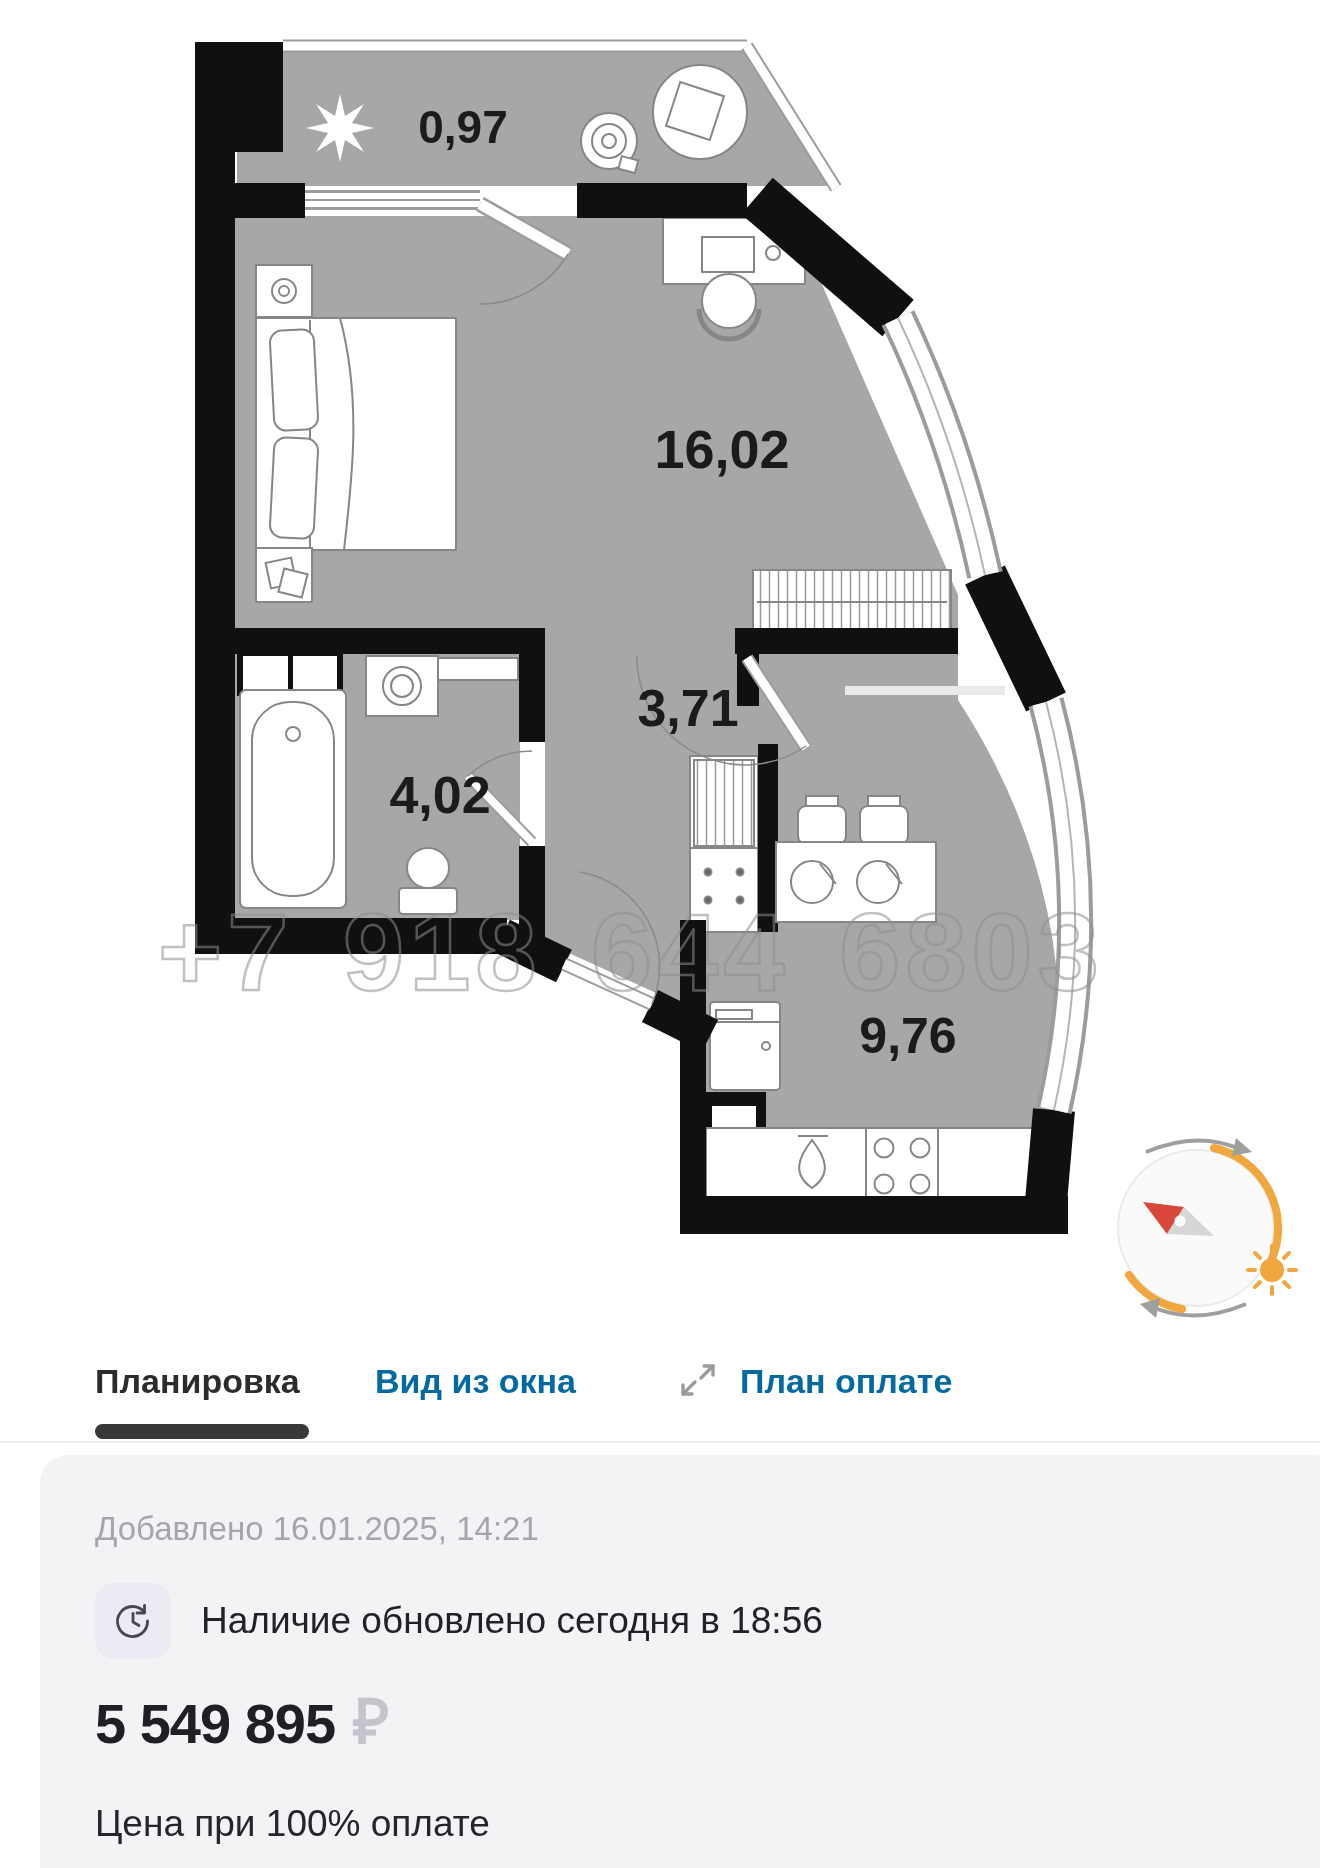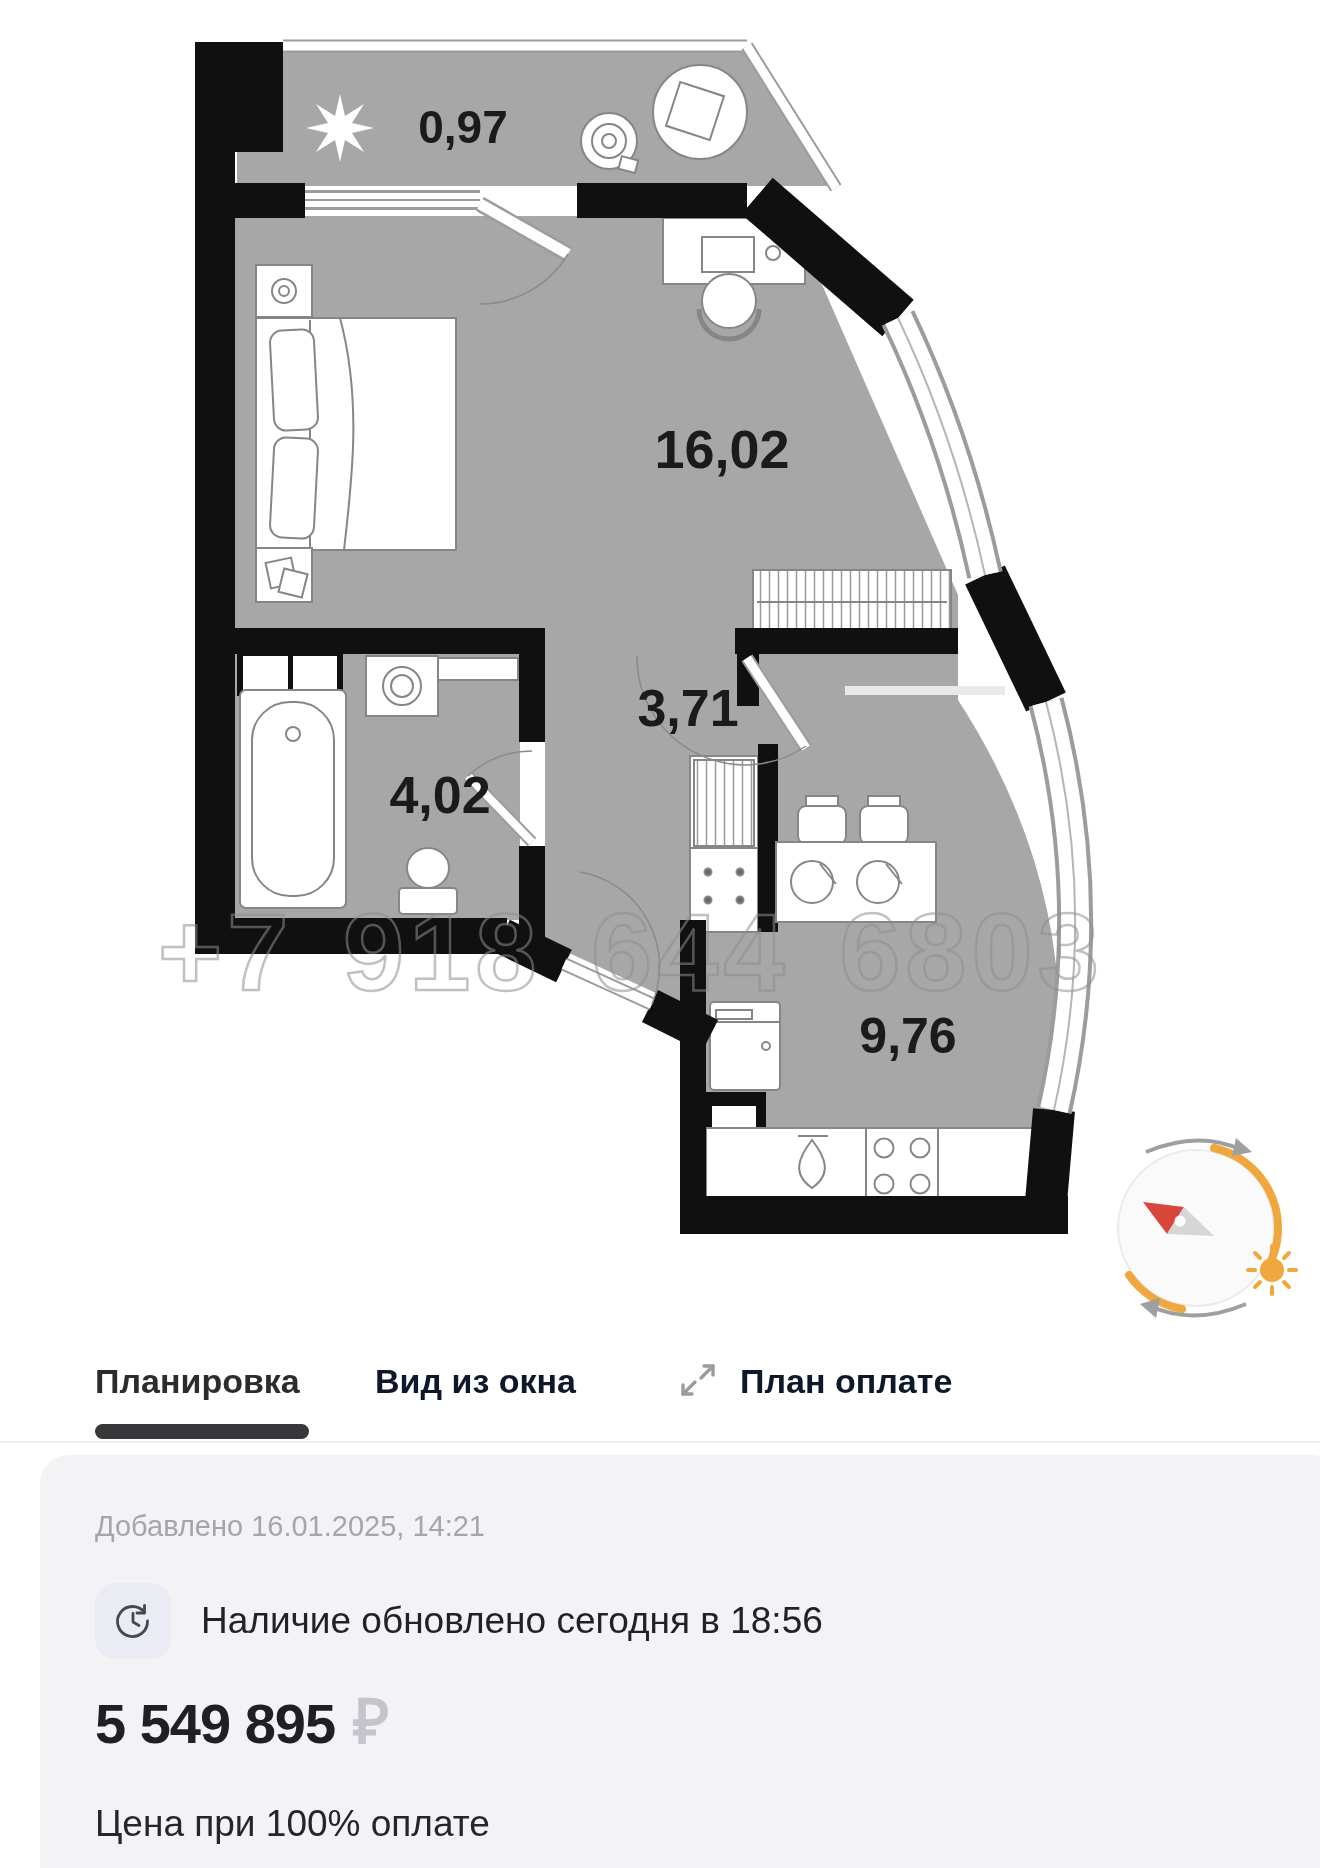--- a/index.html
+++ b/index.html
@@ -4,28 +4,28 @@
 <style>
   html,body{margin:0;padding:0;background:#fff;}
   body{width:1320px;height:1868px;position:relative;overflow:hidden;
        font-family:"Liberation Sans", sans-serif;}
   
   #plan-svg{position:absolute;left:0;top:0;}
   
   .tabbar{position:absolute;left:0;top:1338px;width:1320px;height:117px;background:#fff;}
   .tab{position:absolute;top:24px;font-size:34px;font-weight:700;white-space:nowrap;cursor:pointer;}
   .tab.active{color:#2c2c2e;}
-  .tab.inactive{color:#0f172a;}
+  .tab.inactive{color:#0369a1;}
   .tab-underline{position:absolute;left:95px;top:86px;width:214px;height:15px;border-radius:8px;background:#38383a;}
   .tab-divider{position:absolute;left:0;top:103px;width:1320px;height:2px;background:#ededef;}
   .expand-ic{position:absolute;left:676px;top:20px;width:44px;height:44px;}
   
   .card{position:absolute;left:40px;top:1455px;width:1300px;height:413px;
         background:#f3f3f5;border-radius:28px 28px 0 0;}
-  .added{position:absolute;left:55px;top:55px;font-size:29px;font-weight:500;color:#a5a5ad;}
+  .added{position:absolute;left:55px;top:55px;font-size:33px;font-weight:500;color:#a5a5ad;}
   .avail-row{position:absolute;left:55px;top:128px;height:76px;display:flex;align-items:center;}
   .clock-box{width:76px;height:76px;border-radius:20px;background:#ebebf3;
              display:flex;align-items:center;justify-content:center;}
   .avail-text{margin-left:30px;font-size:37px;font-weight:400;color:#222226;}
   .price-row{position:absolute;left:55px;top:222px;display:flex;align-items:baseline;}
   .price{font-size:56px;font-weight:800;color:#202024;letter-spacing:-1px;}
   .currency{font-size:62px;font-weight:700;color:#c4c4cc;margin-left:18px;}
   .price-note{position:absolute;left:55px;top:348px;font-size:37px;font-weight:500;color:#26262a;}
 </style>
 </head>

